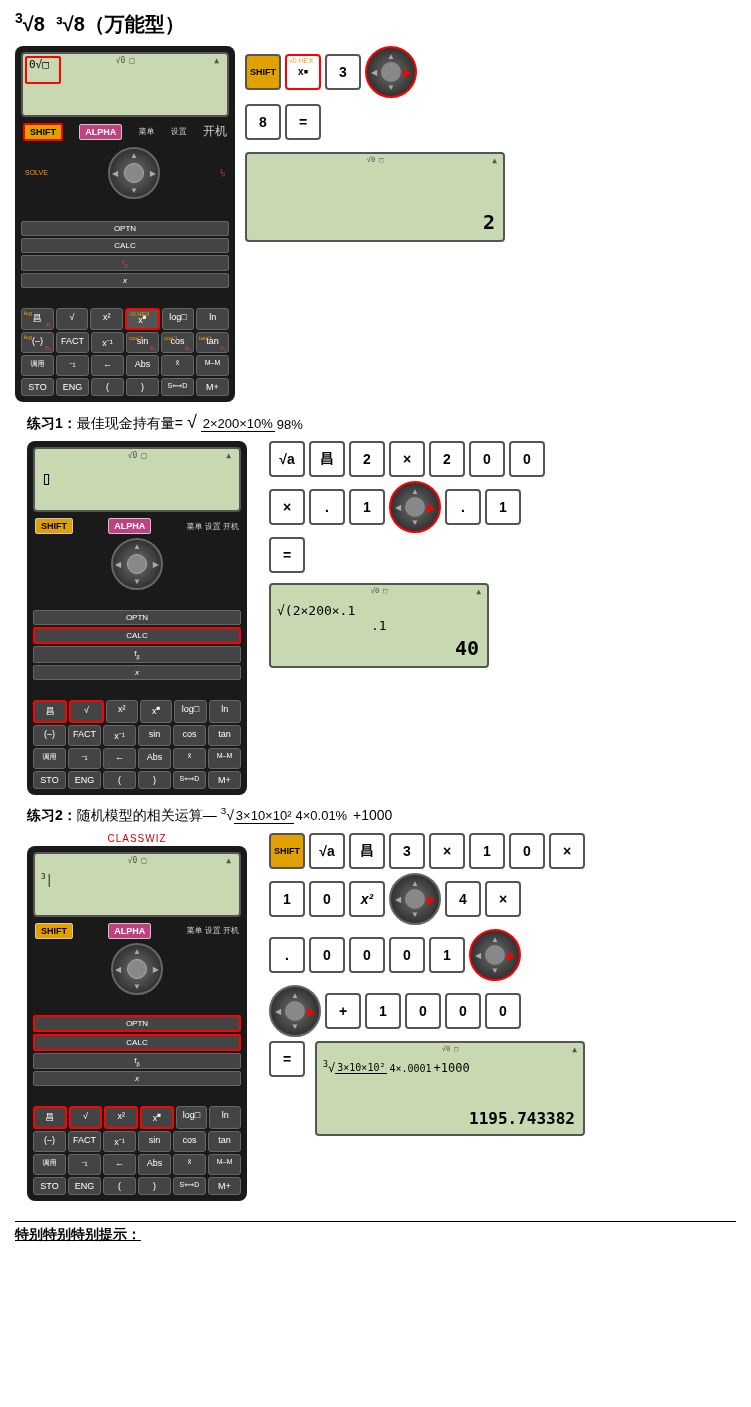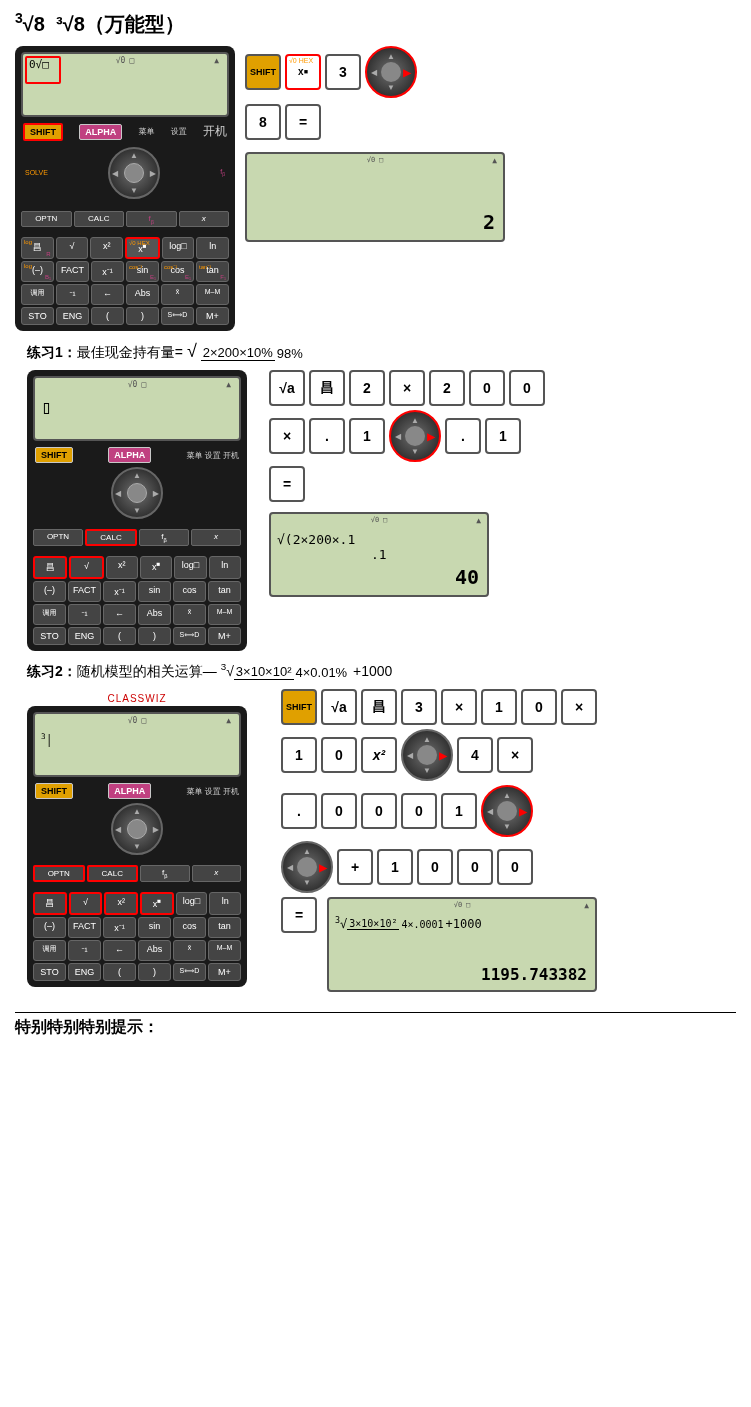--- a/index.html
+++ b/index.html
@@ -120,22 +120,23 @@
       height: 20px;
       border-radius: 50%;
       background: #888;
       border: 1px solid #aaa;
     }
 
     
     .calc-func-row {
       display: flex;
       justify-content: space-between;
-      margin: 10px 0;
+      margin: 20px 0;
       gap: 2px;
+      flex-direction: column;
     }
     .calc-btn-sm {
       background: #444;
       color: #fff;
       font-size: 8px;
       border-radius: 2px;
       padding: 2px 3px;
       border: 1px solid #666;
       text-align: center;
       flex: 1;
@@ -290,22 +291,23 @@
     .frac-den { padding: 0 2px; }
 
     
     .notice {
       margin-top: 20px;
       border-top: 1px solid #000;
       padding-top: 4px;
       font-size: 13px;
     }
     .notice-title {
+      text-decoration: underline;
       font-weight: bold;
-      font-size: 16px;
+      font-size: 14px;
     }
 
     
     .classwiz-label {
       text-align: center;
       color: #cc0000;
       font-size: 10px;
       letter-spacing: 1px;
       margin-bottom: 2px;
     }
@@ -614,21 +616,21 @@
 <div class="exercise-area">
   <div class="exercise-title">
     <strong>练习2：</strong>随机模型的相关运算—
     <sup>3</sup>√<span class="frac" style="display:inline-flex;vertical-align:middle;">
       <span class="frac-num">3×10×10²</span>
       <span class="frac-den">4×0.01%</span>
     </span>
     +1000
   </div>
 
-  <div style="display:flex;gap:22px;align-items:center;">
+  <div style="display:flex;gap:10px;align-items:flex-start;">
 
     <div style="display:inline-block;">
       <div class="classwiz-label">CLASSWIZ</div>
       <div class="calc-body">
         <div class="calc-screen">
           <div class="calc-screen-indicator">
             <span>√0</span>
               <span>□</span>
           </div>
           <div class="calc-screen-arrow">▲</div>

